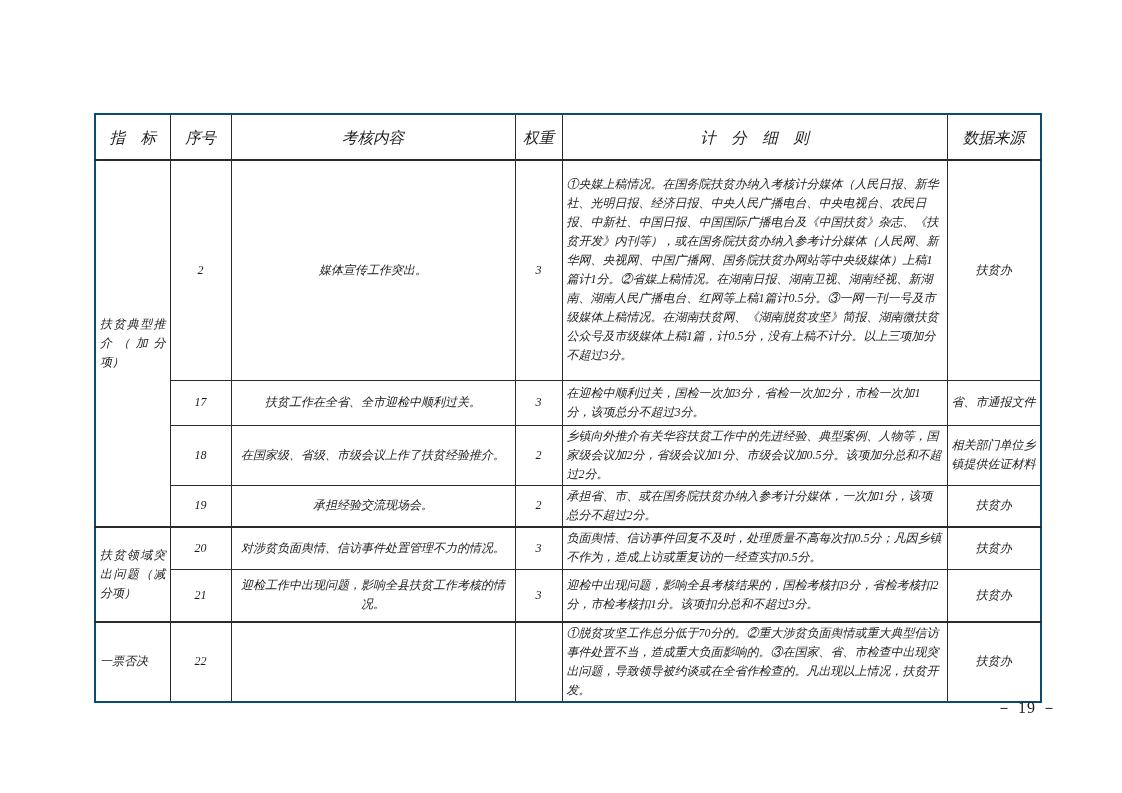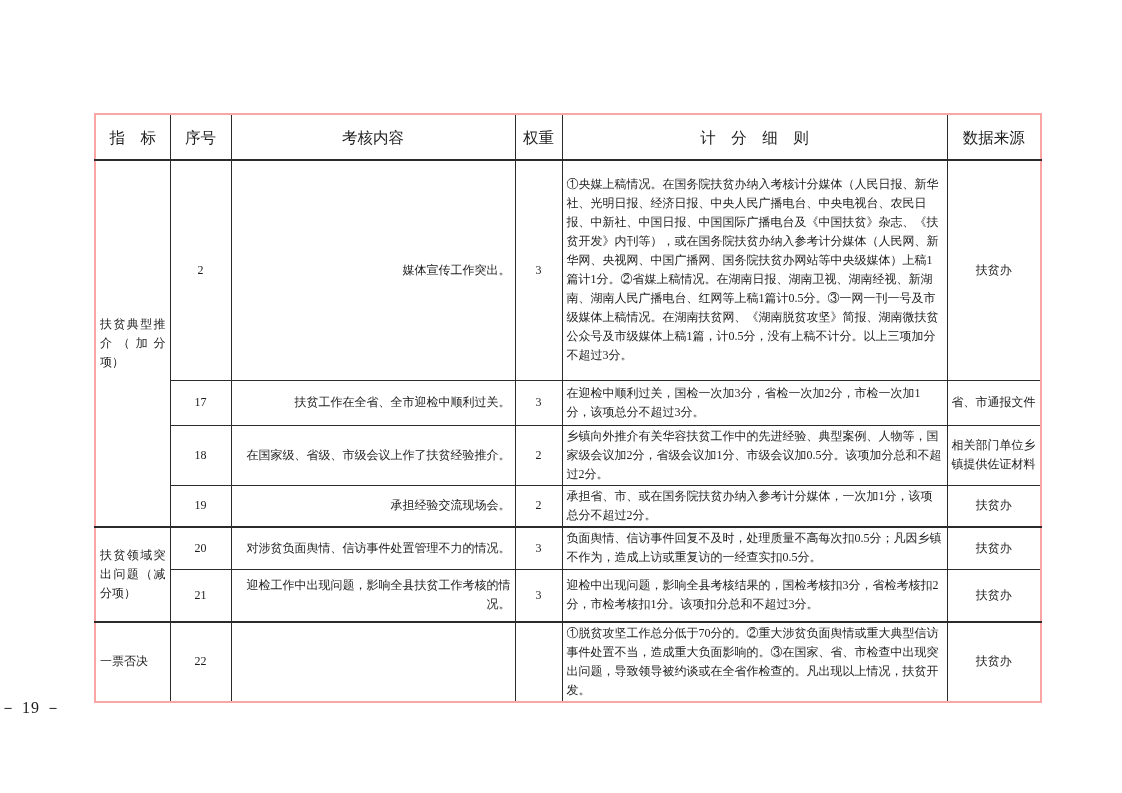--- a/index.html
+++ b/index.html
@@ -9,40 +9,41 @@
     font-family:"Liberation Serif","DejaVu Serif",serif;
     color:#1c1c1c;
   }
   .page {
     position:relative; width:1122px; height:793px;
     background:#ffffff; overflow:hidden;
   }
   table.assess {
     position:absolute; left:94px; top:113px;
     width:946px; border-collapse:collapse; table-layout:fixed;
-    border:2px solid #fca5a5;
+    border:2px solid #0c4a6e;
+    font-style:italic;
   }
   .assess th, .assess td {
     border:1px solid #2b2b2b;
     font-weight:normal;
     font-size:12px; line-height:19px;
     padding:1px 4px;
     vertical-align:middle;
     word-break:break-all;
   }
   .assess tr.hdr th { height:42px; border-bottom:2px solid #2b2b2b; font-size:15.5px; text-align:center; }
   .assess tr.gsep td { border-top:2px solid #2b2b2b; }
   .c   { text-align:center; }
   .grp { text-align:justify; text-justify:inter-ideograph; padding:1px 6px; }
-  .content { text-align:right; }
+  .content { text-align:center; }
   .scoring { text-align:left; padding:1px 3px; }
   .src-left { text-align:left; padding:1px 1px;margin-left:30px; }
   .footer {
     position:absolute; left:0; top:698px; width:1058px;
-    text-align:left; font-size:16px; letter-spacing:1px;
+    text-align:right; font-size:16px; letter-spacing:1px;
   }
 </style>
 </head>
 <body>
 
 <div class="page">
 
   <table class="assess">
     <colgroup>
       <col style="width:75px">

